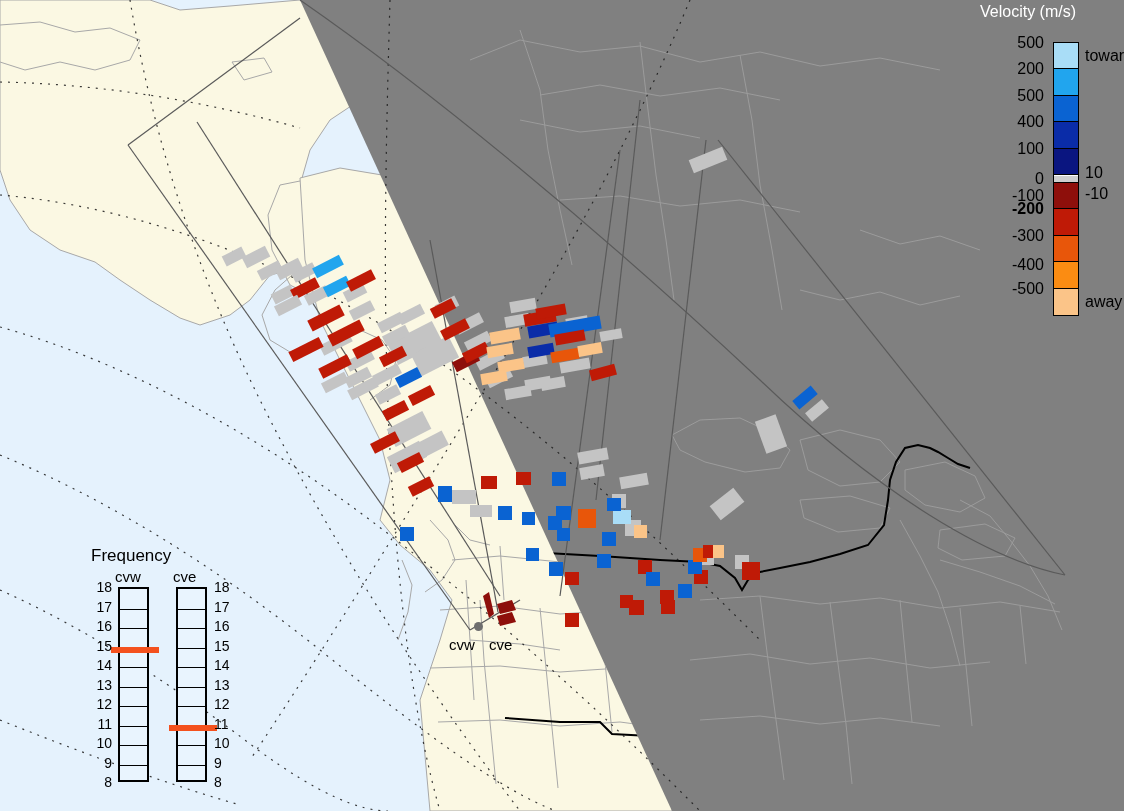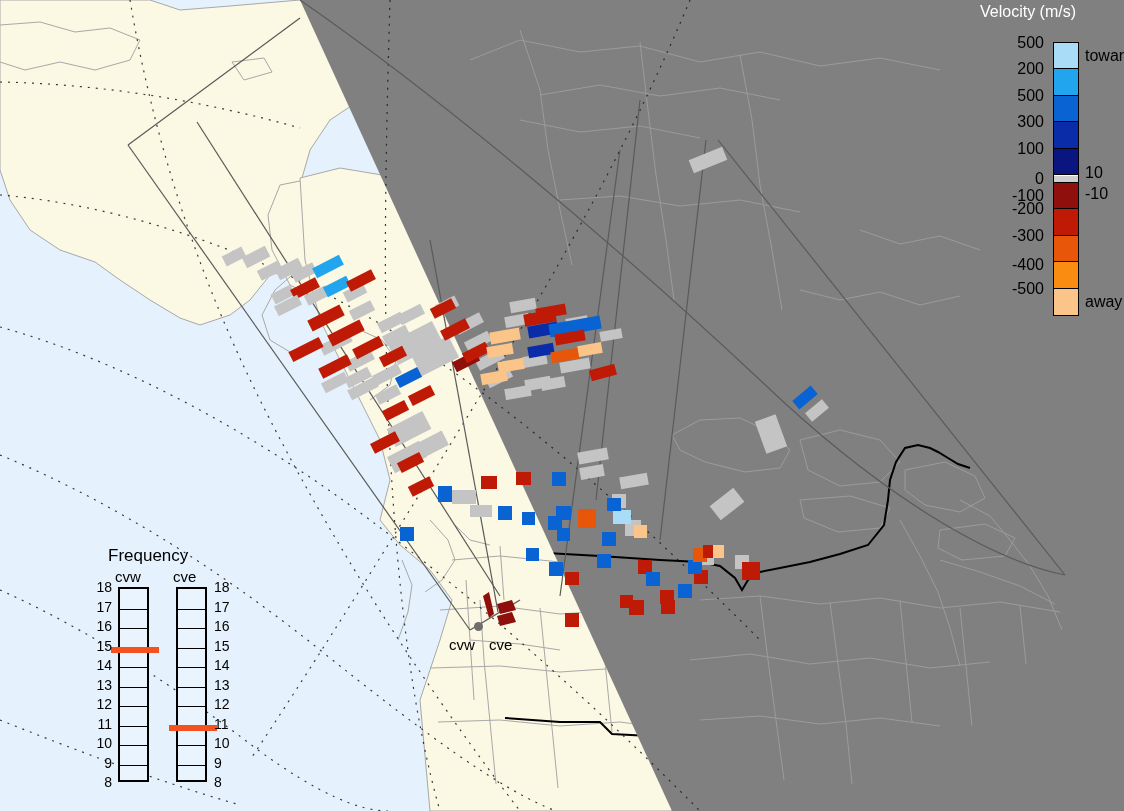--- a/index.html
+++ b/index.html
@@ -23,21 +23,21 @@
   #cbar-box .seg{width:100%;border-bottom:1px solid #000;box-sizing:border-box;}
   #cbar-box .seg:last-child{border-bottom:none;}
   #cbar-box .zero{height:6px;background:#cfcfcf;border-top:1px solid #fff;border-bottom:1px solid #000;}
   .cb-tick{position:absolute;right:80px;font-size:16px;color:#000;
            transform:translateY(-50%);text-align:right;white-space:nowrap;}
   .cb-side{position:absolute;left:110px;font-size:16px;color:#000;
            transform:translateY(-50%);white-space:nowrap;}
 
   
   #freq-wrap{position:absolute;left:88px;top:546px;width:155px;height:240px;z-index:40;}
-  #freq-title{position:absolute;left:20px;top:0px;font-size:17px;color:#000;}
+  #freq-title{position:absolute;left:3px;top:0px;font-size:17px;color:#000;}
   .freq-col-label{position:absolute;top:22px;font-size:15px;color:#000;}
   .freq-bar{position:absolute;top:41px;width:31px;height:195px;border:2px solid #000;
             background:#e9f4fe;box-sizing:border-box;}
   .freq-bar .tick{position:absolute;left:0;width:100%;height:0;border-top:1px solid #000;}
   .freq-bar .marker{position:absolute;left:-9px;width:48px;height:6px;background:#f4511e;}
   .freq-num{position:absolute;font-size:14px;color:#000;transform:translateY(-50%);white-space:nowrap;}
   .freq-num.r{text-align:right;}
 
   
   .stn-label{position:absolute;z-index:35;font-size:15px;color:#000;white-space:nowrap;}
@@ -326,25 +326,25 @@
         <div class="seg" style="height: 26.4px; background: rgb(142, 15, 11);"></div>
         <div class="seg" style="height: 26.4px; background: rgb(191, 26, 6);"></div>
         <div class="seg" style="height: 26.4px; background: rgb(232, 86, 10);"></div>
         <div class="seg" style="height: 26.4px; background: rgb(251, 140, 18);"></div>
         <div class="seg" style="height: 26.4px; background: rgb(251, 196, 136);"></div>
       </div>
     <div id="cbar-ticks">
         <div class="cb-tick" style="top: 43px;">500</div>
         <div class="cb-tick" style="top: 69.4px;">200</div>
         <div class="cb-tick" style="top: 95.8px;">500</div>
-        <div class="cb-tick" style="top: 122.2px;">300</div>
+        <div class="cb-tick" style="top: 122.2px;">400</div>
         <div class="cb-tick" style="top: 148.6px;">100</div>
         <div class="cb-tick" style="top: 179px;">0</div>
         <div class="cb-tick" style="top: 196px;">-100</div>
-        <div class="cb-tick" style="top: 209.4px;">-200</div>
+        <div class="cb-tick" style="top: 209.4px; font-weight: bold;">-200</div>
         <div class="cb-tick" style="top: 235.8px;">-300</div>
         <div class="cb-tick" style="top: 265px;">-400</div>
         <div class="cb-tick" style="top: 288.6px; margin-left: 35px;">-500</div>
       </div>
     <div id="cbar-sides">
         <div class="cb-side" style="top: 56px;">toward</div>
         <div class="cb-side" style="top: 173px;">10</div>
         <div class="cb-side" style="top: 194px;">-10</div>
         <div class="cb-side" style="top: 302px;">away</div>
       </div>

